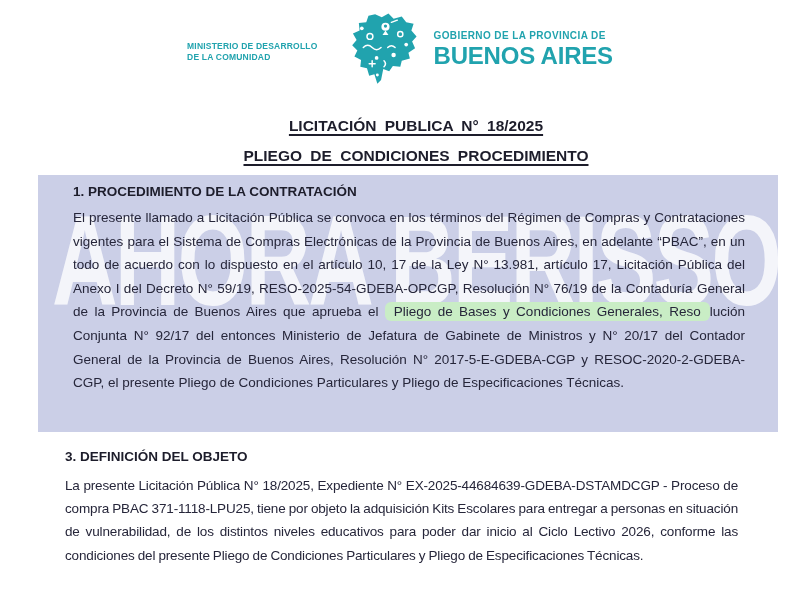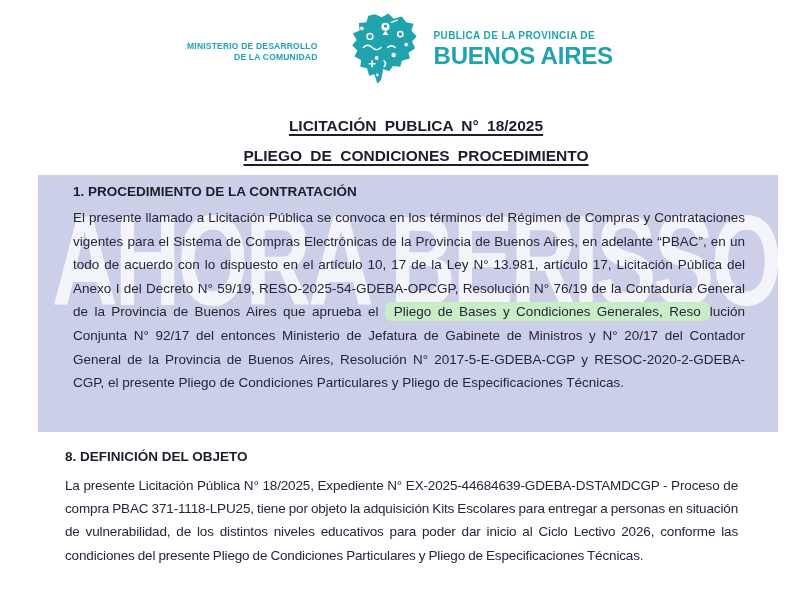--- a/index.html
+++ b/index.html
@@ -15,21 +15,21 @@
   body{
     width:800px;height:600px;background:#ffffff;overflow:hidden;position:relative;
     font-family:"Liberation Sans",sans-serif;color:var(--text);
   }
   
   .header{
     position:absolute;top:12px;left:0;width:100%;
     display:flex;justify-content:center;align-items:center;
   }
   .ministry{
-    text-align:right;font-size:8.5px;font-weight:bold;color:var(--teal);
+    font-size:8.5px;font-weight:bold;color:var(--teal);
     line-height:1.3;letter-spacing:.2px;margin-right:28px;margin-top:6px;
   }
   .logo{width:76px;height:74px;margin-right:10px;flex:0 0 auto;}
   .gov{margin-left:2px;margin-top:2px;}
   .gov-line1{font-size:10px;font-weight:bold;color:var(--teal);letter-spacing:.4px;}
   .gov-line2{font-size:24px;font-weight:bold;color:var(--teal);letter-spacing:-.2px;margin-top:1px;}
   
   .doc-title,.doc-subtitle{
     position:absolute;left:0;width:100%;text-align:center;margin:16px;
     font-size:15.5px;font-weight:bold;color:var(--heading);word-spacing:4px;
@@ -96,32 +96,32 @@
       <circle cx="63" cy="58" r="3" fill="#ffffff"></circle>
       <circle cx="40" cy="62" r="2.5" fill="#ffffff"></circle>
       <path d="M30,70 l8,0 M34,66 l0,8" stroke="#ffffff" stroke-width="2" stroke-linecap="round"></path>
       <path d="M50,66 q4,4 0,8" fill="none" stroke="#ffffff" stroke-width="2" stroke-linecap="round"></path>
       <circle cx="20" cy="22" r="2.5" fill="#ffffff"></circle>
       <path d="M60,14 l8,-3" stroke="#ffffff" stroke-width="2" stroke-linecap="round"></path>
       <circle cx="80" cy="44" r="2.5" fill="#ffffff"></circle>
       <circle cx="41" cy="85" r="2" fill="#ffffff"></circle>
     </svg>
     <div class="gov">
-      <div class="gov-line1">PUBLICA DE LA PROVINCIA DE</div>
+      <div class="gov-line1">GOBIERNO DE LA PROVINCIA DE</div>
       <div class="gov-line2">BUENOS AIRES</div>
     </div>
   </header>
 
   <h1 class="doc-title">LICITACIÓN PUBLICA N° 18/2025</h1>
   <h2 class="doc-subtitle">PLIEGO DE CONDICIONES PROCEDIMIENTO</h2>
 
   <section class="sec1">
     <div class="watermark wm1">AHORA BERISSO</div>
     <h3>1. PROCEDIMIENTO DE LA CONTRATACIÓN</h3>
     <p><span>El presente llamado a Licitación Pública se convoca en los términos del Régimen de Compras y Contrataciones vigentes para el Sistema de Compras Electrónicas de la Provincia de Buenos Aires, en adelante “PBAC”, en un todo de acuerdo con lo dispuesto en el artículo 10, 17 de la Ley N° 13.981, artículo 17, Licitación Pública del Anexo I del Decreto N° 59/19, RESO-2025-54-GDEBA-OPCGP, Resolución N° 76/19 de la Contaduría General de la Provincia de Buenos Aires que aprueba el </span><span class="green-mark">Pliego de Bases y Condiciones Generales, Reso</span><span>lución Conjunta N° 92/17 del entonces Ministerio de Jefatura de Gabinete de Ministros y N° 20/17 del Contador General de la Provincia de Buenos Aires, Resolución N° 2017-5-E-GDEBA-CGP y RESOC-2020-2-GDEBA-CGP, el presente Pliego de Condiciones Particulares y Pliego de Especificaciones Técnicas.</span></p>
   </section>
 
   <section class="sec2">
-    <h3>8. DEFINICIÓN DEL OBJETO</h3>
+    <h3>3. DEFINICIÓN DEL OBJETO</h3>
     <p>La presente Licitación Pública N° 18/2025, Expediente N° EX-2025-44684639-GDEBA-DSTAMDCGP - Proceso de compra PBAC 371-1118-LPU25, tiene por objeto la adquisición Kits Escolares para entregar a personas en situación de vulnerabilidad, de los distintos niveles educativos para poder dar inicio al Ciclo Lectivo 2026, conforme las condiciones del presente Pliego de Condiciones Particulares y Pliego de Especificaciones Técnicas.</p>
   </section>
 
 </div>
 
 </body></html>

